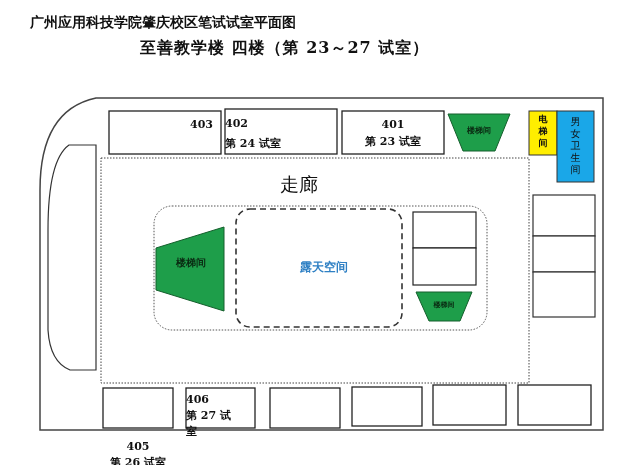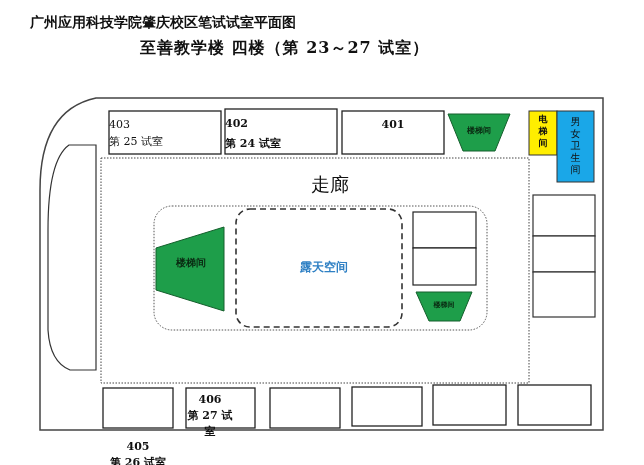--- a/index.html
+++ b/index.html
@@ -54,55 +54,55 @@
   <rect x="533" y="272" width="62" height="45" fill="#fff" stroke="#333" stroke-width="1.2"></rect>
 
   <rect x="103" y="388" width="70" height="40" fill="#fff" stroke="#222" stroke-width="1.3"></rect>
   <rect x="186" y="388" width="69" height="40" fill="#fff" stroke="#222" stroke-width="1.3"></rect>
   <rect x="270" y="388" width="70" height="40" fill="#fff" stroke="#222" stroke-width="1.3"></rect>
   <rect x="352" y="387" width="70" height="39" fill="#fff" stroke="#222" stroke-width="1.3"></rect>
   <rect x="433" y="385" width="73" height="40" fill="#fff" stroke="#222" stroke-width="1.3"></rect>
   <rect x="518" y="385" width="73" height="40" fill="#fff" stroke="#222" stroke-width="1.3"></rect>
 </svg>
 
-<div style="position:absolute;left:109px;top:116px;width:104px;text-align:left;font-size:11px;font-weight:normal;line-height:17px;color:#111;">
+<div style="position:absolute;left:109px;top:116px;width:104px;text-align:right;font-size:11px;font-weight:bold;line-height:17px;color:#111;">
   <div>403</div>
-  <div>第 25 试室</div>
 </div>
 <div style="position:absolute;left:225px;top:114px;width:112px;font-size:11px;font-weight:bold;line-height:20px;color:#111;">
   <div>402</div>
   <div>第 24 试室</div>
 </div>
 <div style="position:absolute;left:342px;top:116px;width:102px;text-align:center;font-size:11px;font-weight:bold;line-height:17px;color:#111;">
   <div>401</div>
+  <div>第 23 试室</div>
 </div>
 
 <div style="position:absolute;left:448px;top:125px;width:62px;text-align:center;font-size:8px;font-weight:bold;color:#0a2a12;font-family:'DejaVu Sans',sans-serif;">楼梯间</div>
 
 <div style="position:absolute;left:529px;top:113px;width:28px;text-align:center;font-size:9px;font-weight:bold;line-height:12px;color:#111;font-family:'DejaVu Sans',sans-serif;">
   <div>电</div>
   <div>梯</div>
   <div>间</div>
 </div>
 <div style="position:absolute;left:557px;top:116px;width:37px;text-align:center;font-size:10px;line-height:12px;color:#111;font-family:'DejaVu Sans',sans-serif;">
   <div>男</div>
   <div>女</div>
   <div>卫</div>
   <div>生</div>
   <div>间</div>
 </div>
 
-<div style="position:absolute;left:280px;top:172px;width:100px;text-align:center;font-size:19px;color:#111;font-family:'DejaVu Sans',sans-serif;">走廊</div>
+<div style="position:absolute;left:280px;top:172px;width:100px;font-size:19px;color:#111;font-family:'DejaVu Sans',sans-serif;">走廊</div>
 
 <div style="position:absolute;left:241px;top:259px;width:166px;text-align:center;font-size:12px;font-weight:bold;color:#2f80c4;">露天空间</div>
 
 <div style="position:absolute;left:158px;top:256px;width:66px;text-align:center;font-size:10px;font-weight:bold;color:#0a2a12;font-family:'DejaVu Sans',sans-serif;">楼梯间</div>
 
 <div style="position:absolute;left:416px;top:300px;width:56px;text-align:center;font-size:7px;font-weight:bold;color:#0a2a12;font-family:'DejaVu Sans',sans-serif;">楼梯间</div>
 
 <div style="position:absolute;left:103px;top:392px;width:70px;text-align:center;font-size:11px;font-weight:bold;line-height:16px;color:#111;margin-top:47px;">
   <div>405</div>
   <div>第 26 试室</div>
 </div>
-<div style="position:absolute;left:186px;top:392px;width:48px;text-align:center;font-size:11px;font-weight:bold;line-height:16px;color:#111;">
+<div style="position:absolute;left:186px;top:392px;width:48px;text-align:left;font-size:11px;font-weight:bold;line-height:16px;color:#111;">
   <div>406</div>
   <div>第 27 试室</div>
 </div>
 
 </body></html>

